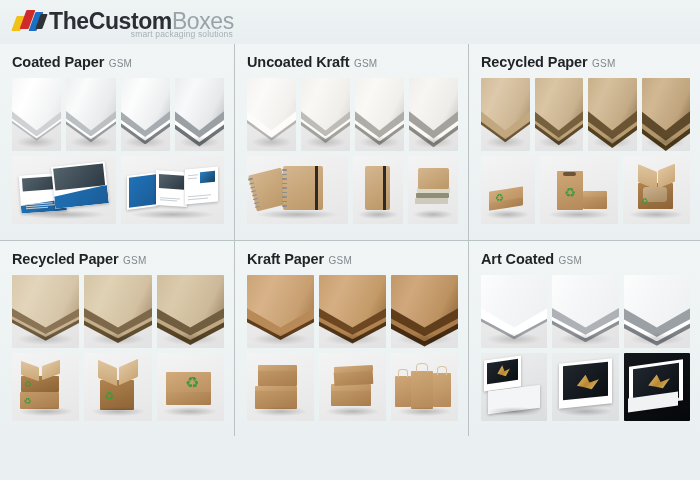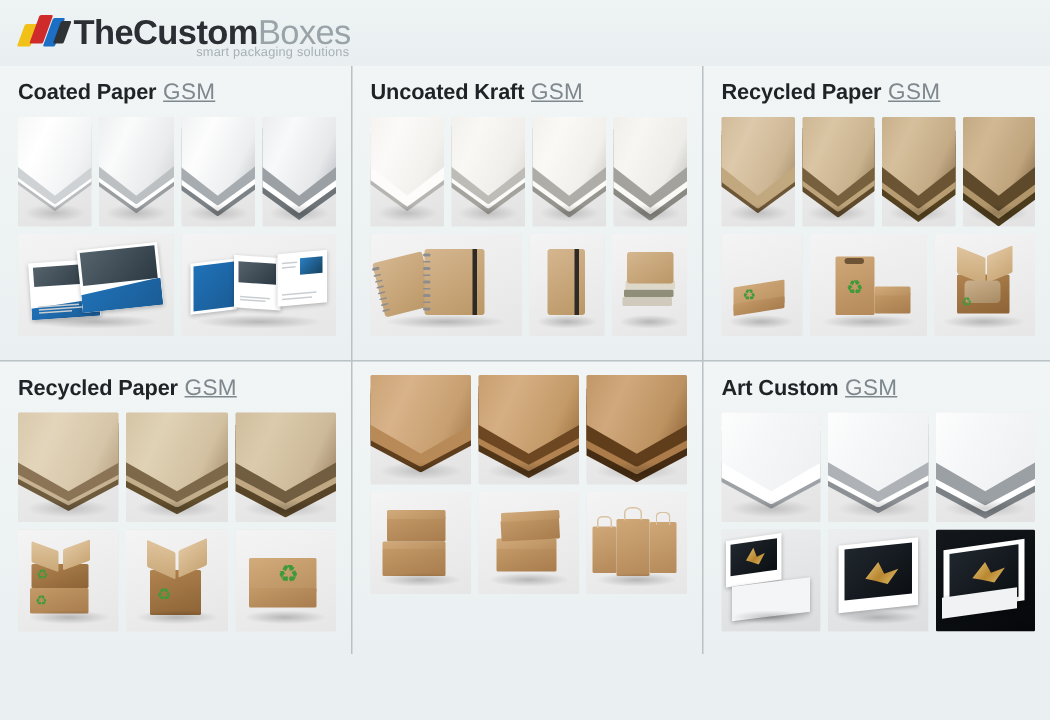--- a/index.html
+++ b/index.html
@@ -50,21 +50,21 @@
   .card {
     position: relative;
     background: linear-gradient(to bottom, #f1f5f6 0%, #eef3f4 45%, #eaf0f1 100%);
     padding: 9px 10px 6px 12px;
   }
   .card.bl { border-left: 1px solid #b9c2c4; }
   .card.bt { border-top: 1px solid #b9c2c4; }
 
   .card-title { white-space: nowrap; margin-bottom: 7px; }
   .t-main { font-size: 14.5px; font-weight: bold; color: #1f2326; letter-spacing: -0.1px; }
-  .t-sub  { font-size: 15px; font-weight: normal; color: #7f888d; letter-spacing: 0.2px; text-decoration: underline; }
+  .t-sub  { font-size: 10px; font-weight: normal; color: #7f888d; letter-spacing: 0.2px; }
 
   .row { display: flex; gap: 5px; }
   .row.r1 { height: 73px; margin-bottom: 5px; }
   .row.r2 { height: 68px; }
   .thumb {
     flex: 1; position: relative; overflow: hidden;
     background: #e9e9e9; border-radius: 1px;
   }
 
   
@@ -484,20 +484,24 @@
             <div class="box kr1" style="left:14%;top:28%;width:66%;height:34%"></div>
             <div class="box kr2" style="left:14%;top:58%;width:66%;height:18%"></div>
             <span class="rec" style="left:42%;top:32%;font-size:16px">♻</span>
             <div class="shd"></div>
           </div>
         </div>
       </div>
     </div>
 
     <div class="card bt bl">
+      <div class="card-title">
+        <span class="t-main">Kraft Paper</span>
+        <span class="t-sub">GSM</span>
+      </div>
       <div class="row r1">
         <div class="thumb">
           <div class="sw" style="--p1:#c79f70;--p2:#d8b289;--p3:#976b3c">
               <div class="bg"></div>
             <div class="lay" style="top:17%;height:72%;background:#5e3e1c"></div>
             <div class="lay" style="top:12%;height:72%;background:#b88a57"></div>
             <div class="top"></div>
               <div class="shadow"></div>
             </div>
         </div>
@@ -550,21 +554,21 @@
             <div class="bag" style="left:62%;top:30%;width:28%;height:50%"></div>
             <div class="handle" style="left:68%;top:19%;width:16%;height:13%"></div>
             <div class="shd"></div>
           </div>
         </div>
       </div>
     </div>
 
     <div class="card bt bl">
       <div class="card-title">
-        <span class="t-main">Art Custom</span>
+        <span class="t-main">Art Coated</span>
         <span class="t-sub">GSM</span>
       </div>
       <div class="row r1">
         <div class="thumb wsw">
           <div class="sw" style="--p1:#f6f7f8;--p2:#ffffff;--p3:#d3d6d9">
               <div class="bg"></div>
             <div class="lay" style="top:16%;height:72%;background:#9ea2a6"></div>
             <div class="lay" style="top:12%;height:72%;background:#ffffff"></div>
             <div class="top"></div>
               <div class="shadow"></div>

